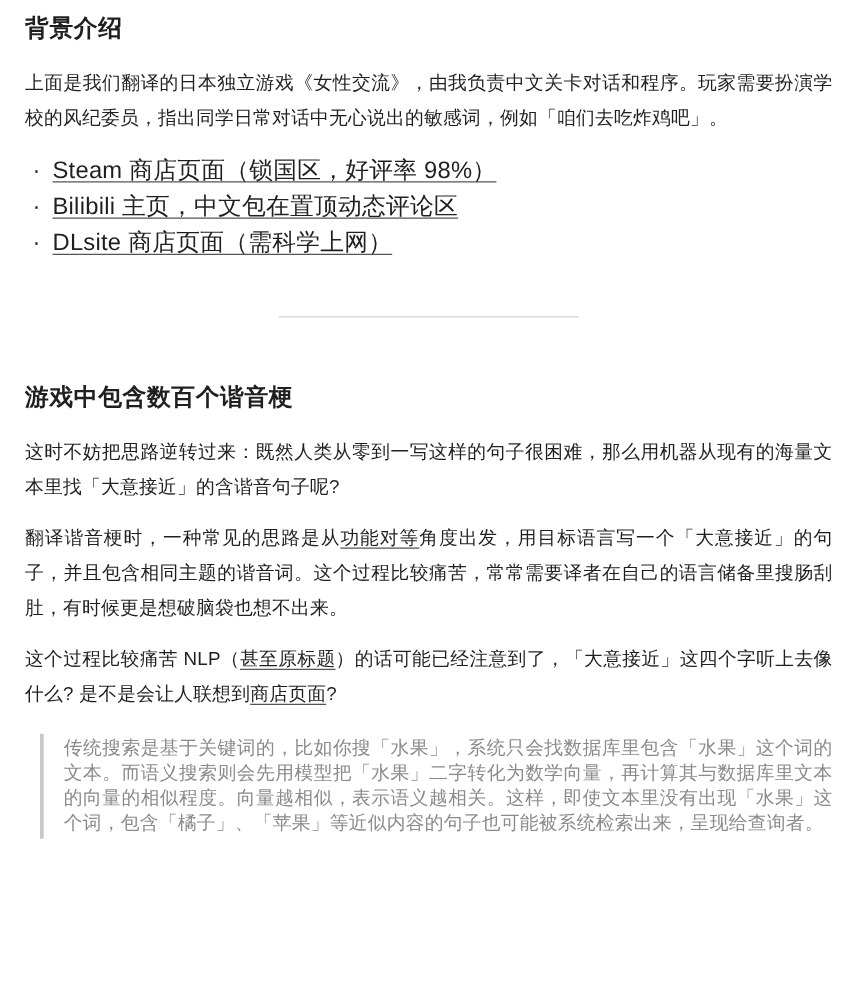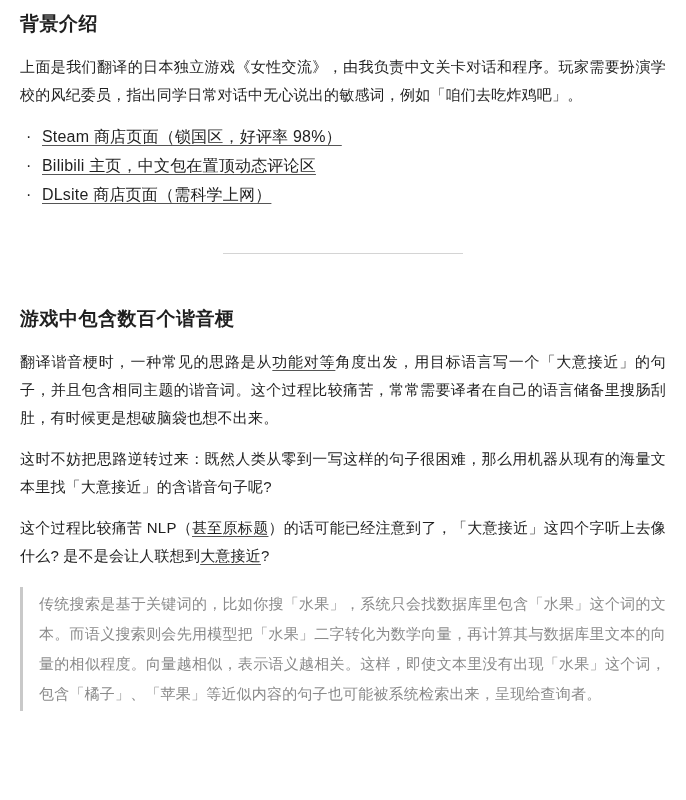--- a/index.html
+++ b/index.html
@@ -39,43 +39,43 @@
     text-decoration-thickness: 1px;
     text-decoration-color: #555;
     cursor: pointer;
   }
   ul.link-list {
     list-style: none;
     margin: 0 0 13px 0;
     padding: 0;
   }
   ul.link-list li {
-    font-size: 16px;
+    font-size: 19px;
     line-height: 29px;
     letter-spacing: 0.2px;
   }
   ul.link-list .bullet {
     display: inline-block;
     width: 16px;
     margin-left: 6px;
     color: #1f1f1f;
   }
   hr.divider {
     border: none;
     border-top: 1px solid #d4d4d4;
     width: 240px;
     margin: 44px auto 52px auto;
   }
   blockquote.quote {
-    margin: 17px 0 0 0;
+    margin: 17px 0 0 12px;
     border-left: 3px solid #c9c9c9;
     padding: 2px 0 2px 16px;
     color: #8a8a8a;
     font-size: 15px;
-    line-height: 30px;
+    line-height: 20px;
     letter-spacing: 0.2px;
     text-align: justify;
   }
 </style>
 </head>
 <body>
 
 <main class="article">
 
   <section>
@@ -89,22 +89,22 @@
       <li><span class="bullet">·</span><a class="list-link">Bilibili 主页，中文包在置顶动态评论区</a></li>
       <li><span class="bullet">·</span><a class="list-link">DLsite 商店页面（需科学上网）</a></li>
     </ul>
   </section>
 
   <hr class="divider">
 
   <section>
     <h2 class="section-title">游戏中包含数百个谐音梗</h2>
 
+    <p class="para"><span>这时不妨把思路逆转过来：既然人类从零到一写这样的句子很困难，那么用机器从现有的海量文本里找「大意接近」的含谐音句子呢?</span></p>
+
     <p class="para"><span>翻译谐音梗时，一种常见的思路是从</span><a class="inline-link">功能对等</a><span>角度出发，用目标语言写一个「大意接近」的句子，并且包含相同主题的谐音词。这个过程比较痛苦，常常需要译者在自己的语言储备里搜肠刮肚，有时候更是想破脑袋也想不出来。</span></p>
 
-    <p class="para"><span>这时不妨把思路逆转过来：既然人类从零到一写这样的句子很困难，那么用机器从现有的海量文本里找「大意接近」的含谐音句子呢?</span></p>
-
-    <p class="para"><span>这个过程比较痛苦 NLP（</span><a class="inline-link">甚至原标题</a><span>）的话可能已经注意到了，「大意接近」这四个字听上去像什么? 是不是会让人联想到</span><a class="inline-link">大意接近</a><span>?</span></p>
+    <p class="para"><span>这个过程比较痛苦 NLP（</span><a class="inline-link">甚至原标题</a><span>）的话可能已经注意到了，「大意接近」这四个字听上去像什么? 是不是会让人联想到</span><a class="inline-link">商店页面</a><span>?</span></p>
 
     <blockquote class="quote"><span>传统搜索是基于关键词的，比如你搜「水果」，系统只会找数据库里包含「水果」这个词的文本。而语义搜索则会先用模型把「水果」二字转化为数学向量，再计算其与数据库里文本的向量的相似程度。向量越相似，表示语义越相关。这样，即使文本里没有出现「水果」这个词，包含「橘子」、「苹果」等近似内容的句子也可能被系统检索出来，呈现给查询者。</span></blockquote>
   </section>
 
 </main>
 
 </body></html>

